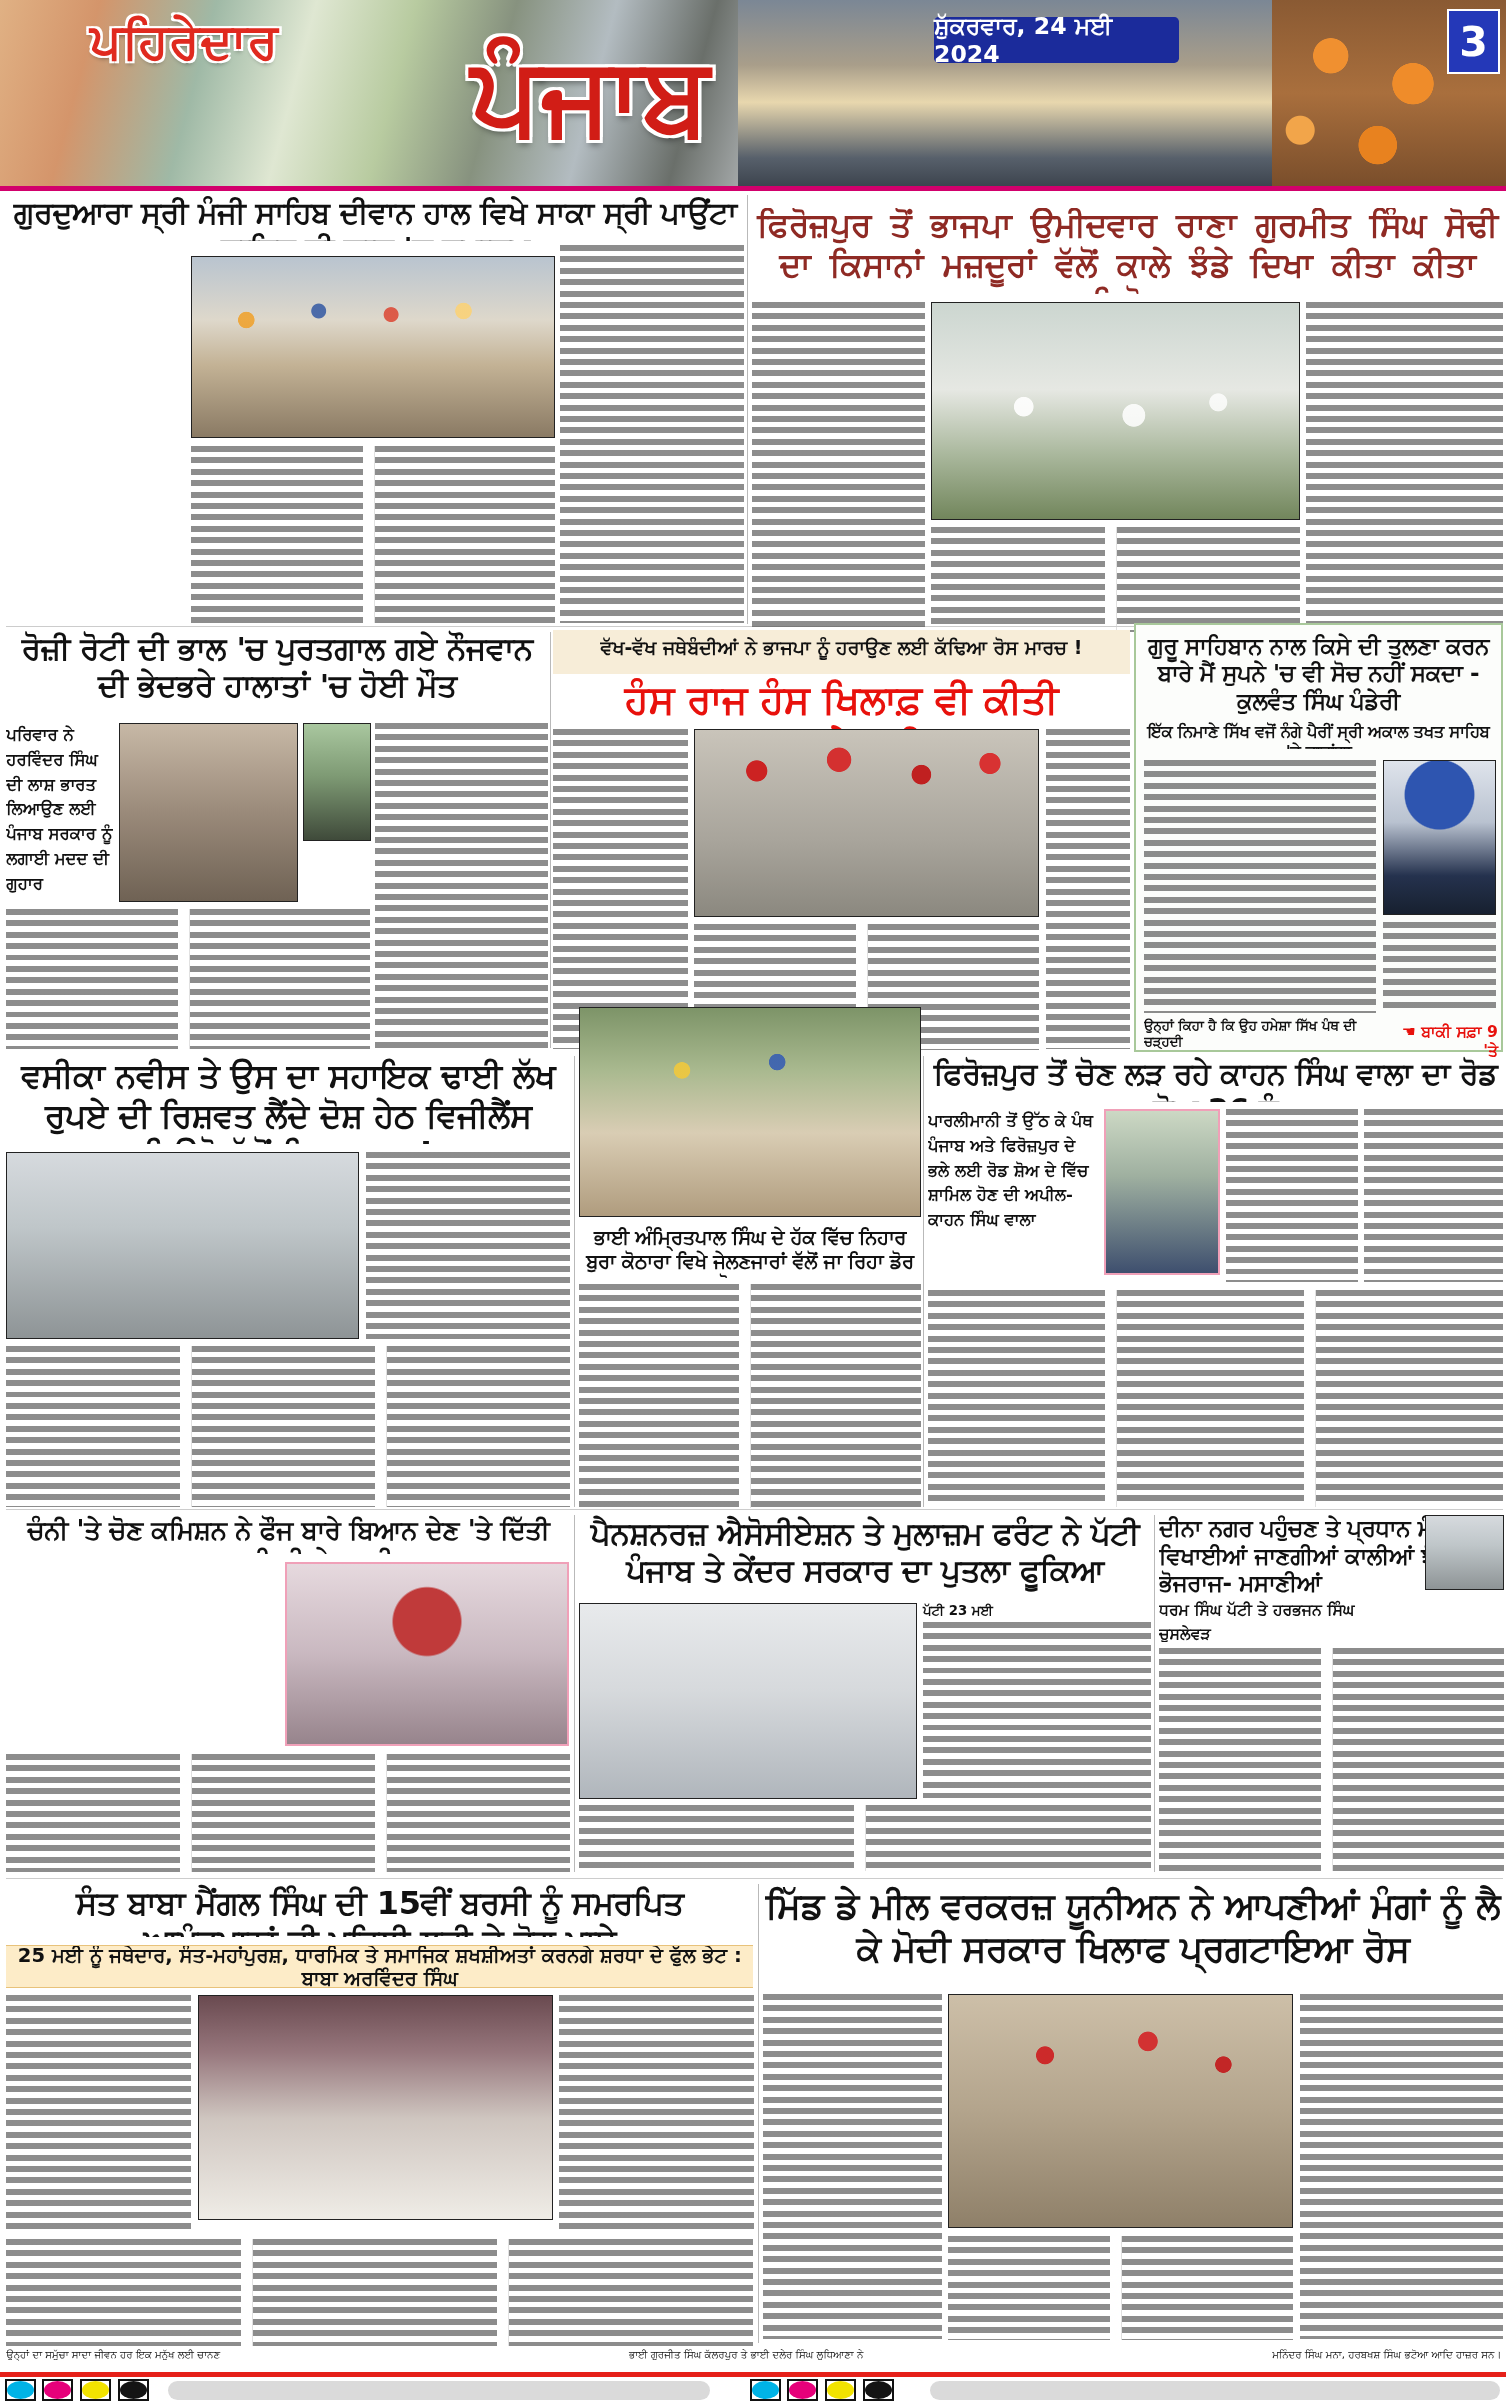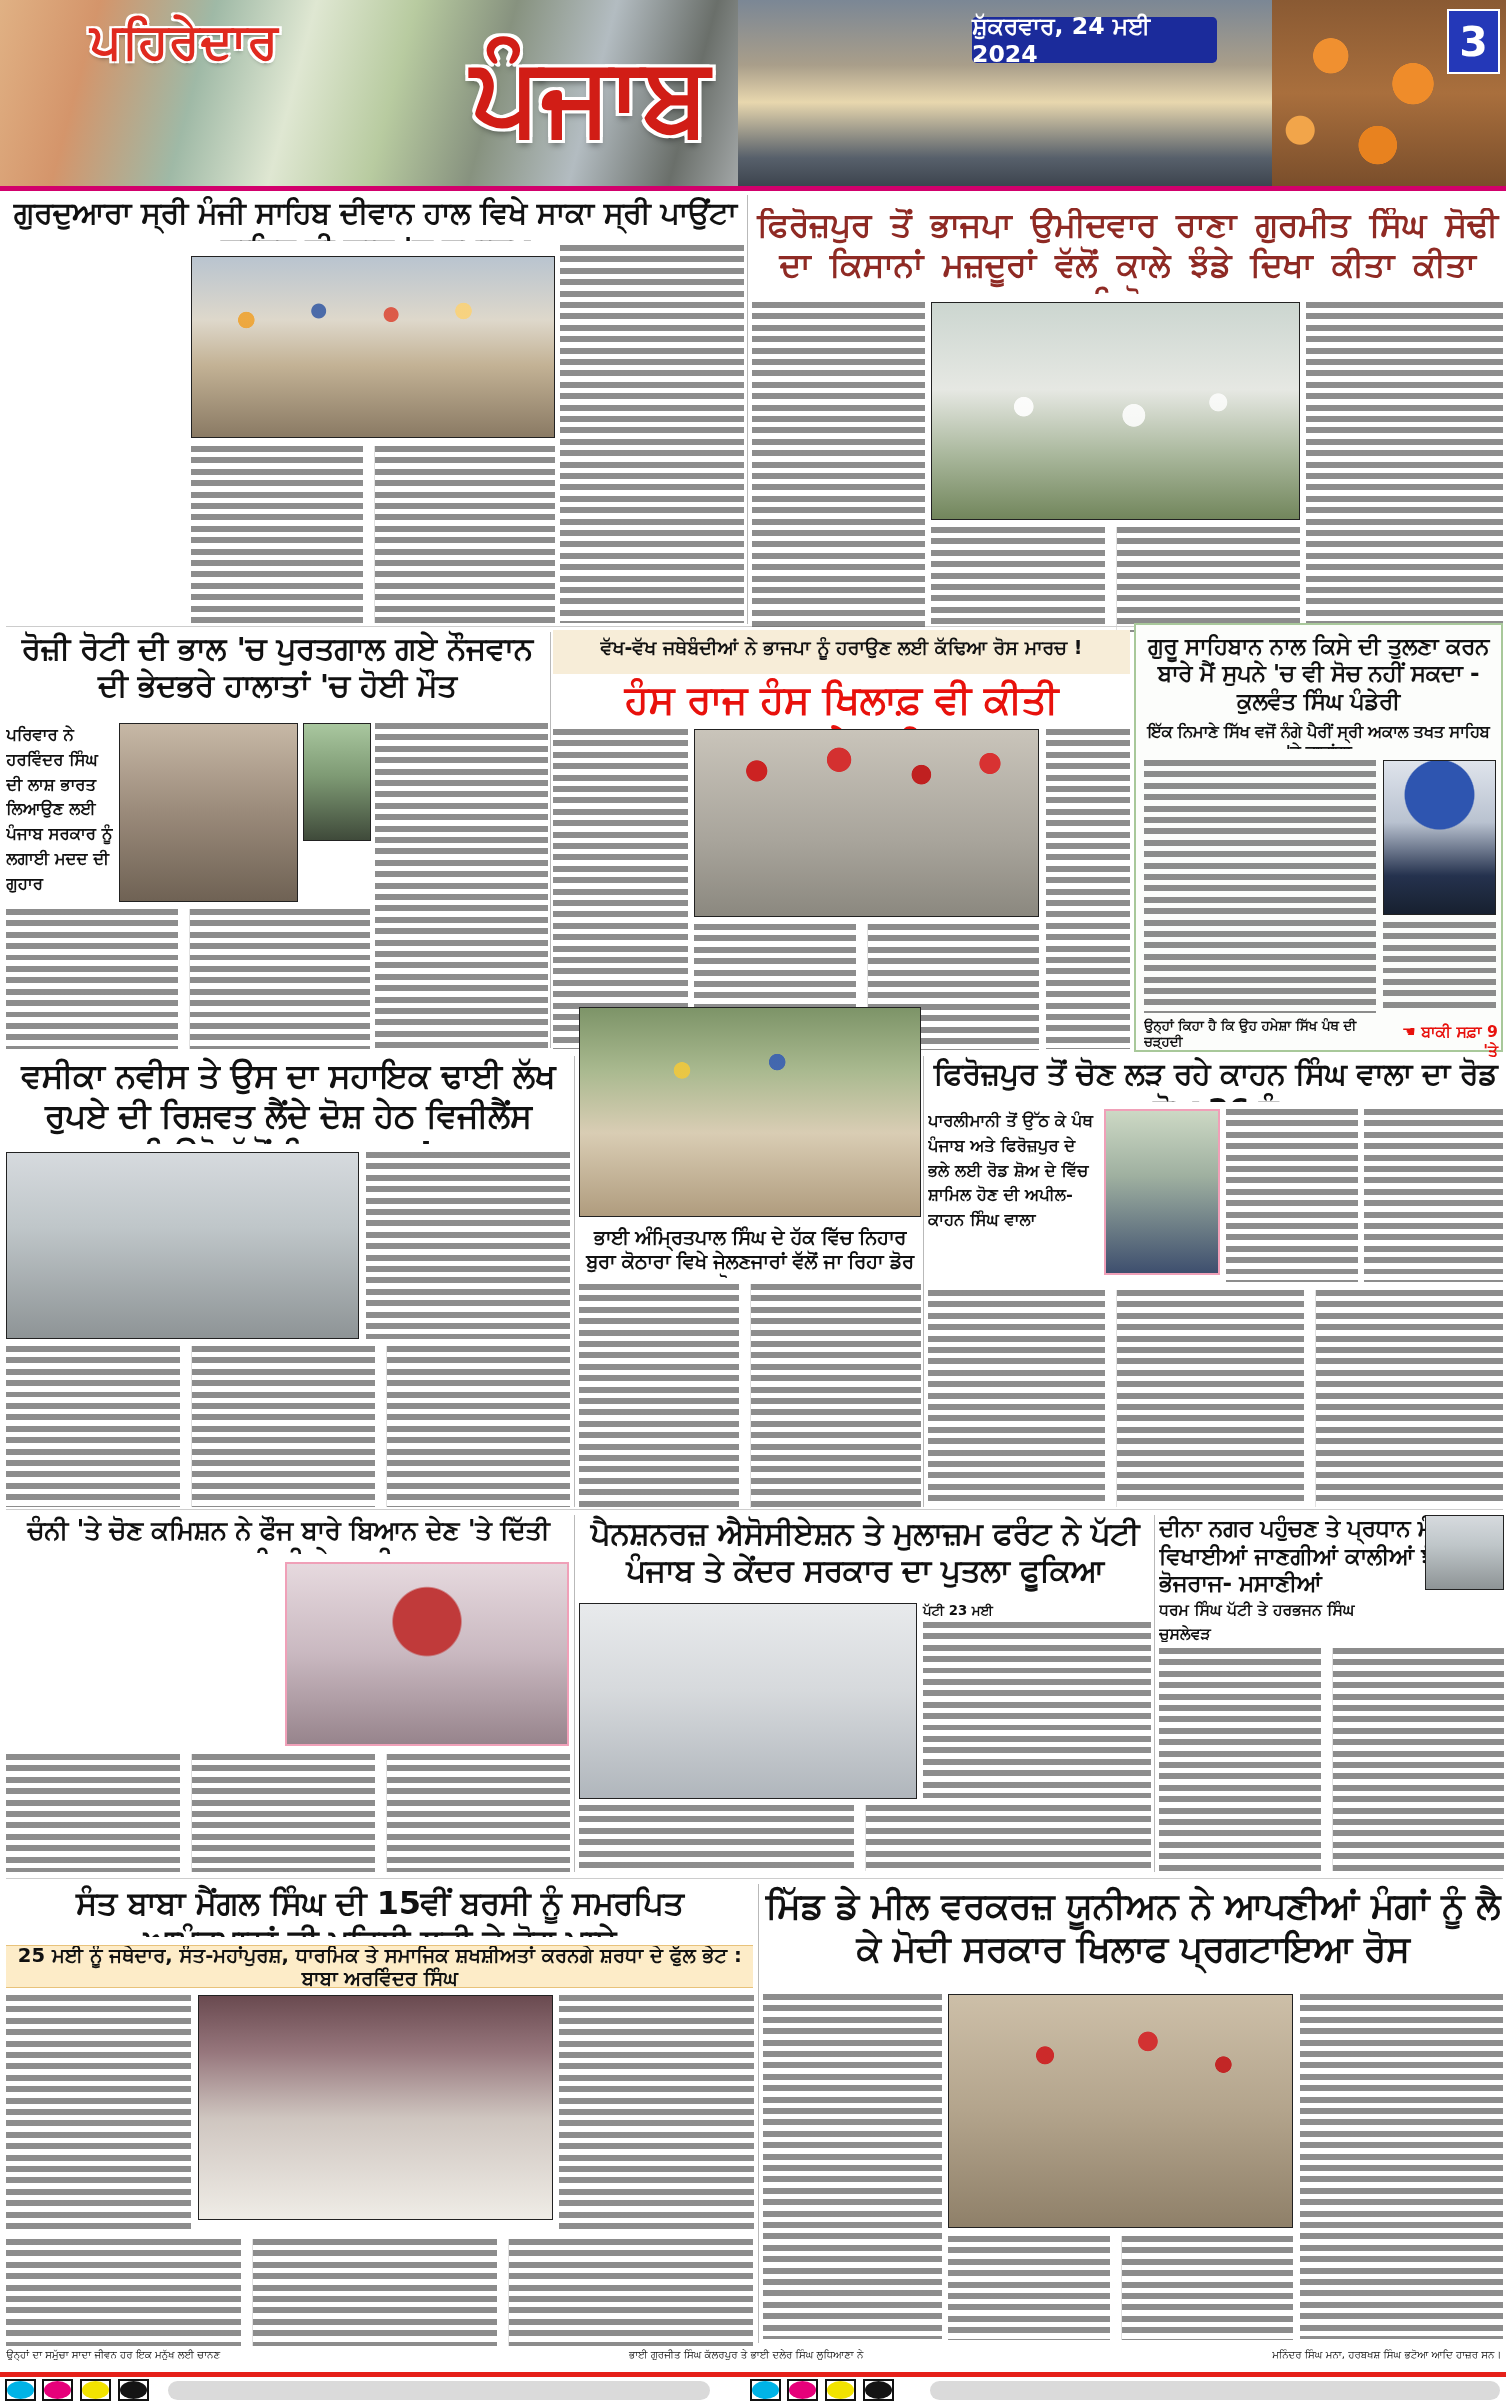--- a/index.html
+++ b/index.html
@@ -22,21 +22,21 @@
       radial-gradient(circle at 85% 25%, #f0a040 0 15.7px, transparent 16.5px),
       radial-gradient(circle at 45% 78%, #e8821f 0 19px, transparent 19.6px),
       radial-gradient(circle at 12% 70%, #f2a54a 0 14px, transparent 15px),
       linear-gradient(180deg,#8a5a33 0%,#a96f3d 50%,#7a4e2b 100%);}
   .mast-logo{left:90px;top:12.6px;font-size:49px;font-weight:bold;color:#e02a1f;letter-spacing:0.8px;
     text-shadow:-2.4px -2.4px 0 #fff,2.4px -2.4px 0 #fff,-2.4px 2.4px 0 #fff,2.4px 2.4px 0 #fff,0 3.1px 4.7px rgba(0,0,0,.35);text-align:right;}
   .mast-title{left:471px;top:26px;width:440px;font-size:108px;line-height:1.3;
     font-weight:bold;color:#d11d16;
     text-shadow:-3.1px -3.1px 0 #fff,3.1px -3.1px 0 #fff,-3.1px 3.1px 0 #fff,3.1px 3.1px 0 #fff,0 4.7px 6.3px rgba(0,0,0,.4);}
   .mast-datebox{left:934px;top:17.3px;width:245px;height:46px;background:#1b2b9b;border-radius:4.7px;
-    color:#fff;font-size:23.6px;font-weight:bold;display:flex;align-items:center;justify-content:center;margin-left:38px;}
+    color:#fff;font-size:23.6px;font-weight:bold;display:flex;align-items:center;justify-content:center;}
   .mast-pagebox{left:1447px;top:9.4px;width:49px;height:61px;background:#2438b8;border:2.4px solid #fff;
     color:#fff;font-size:41px;font-weight:bold;display:flex;align-items:center;justify-content:center;}
   .rule-magenta{left:0;top:186px;width:1506px;height:4.7px;background:#d2006c;}
 
   
   .article{position:absolute;}
   .hl{font-weight:bold;color:#111;text-align:center;line-height:1.2;letter-spacing:-0.4px;}
   .sim{background-image:repeating-linear-gradient(180deg,#474747 0px,#474747 5.9px,transparent 5.9px,transparent 11.4px);opacity:.62;}
   .cols{display:flex;gap:11px;}
   .cols>div{flex:1;}

